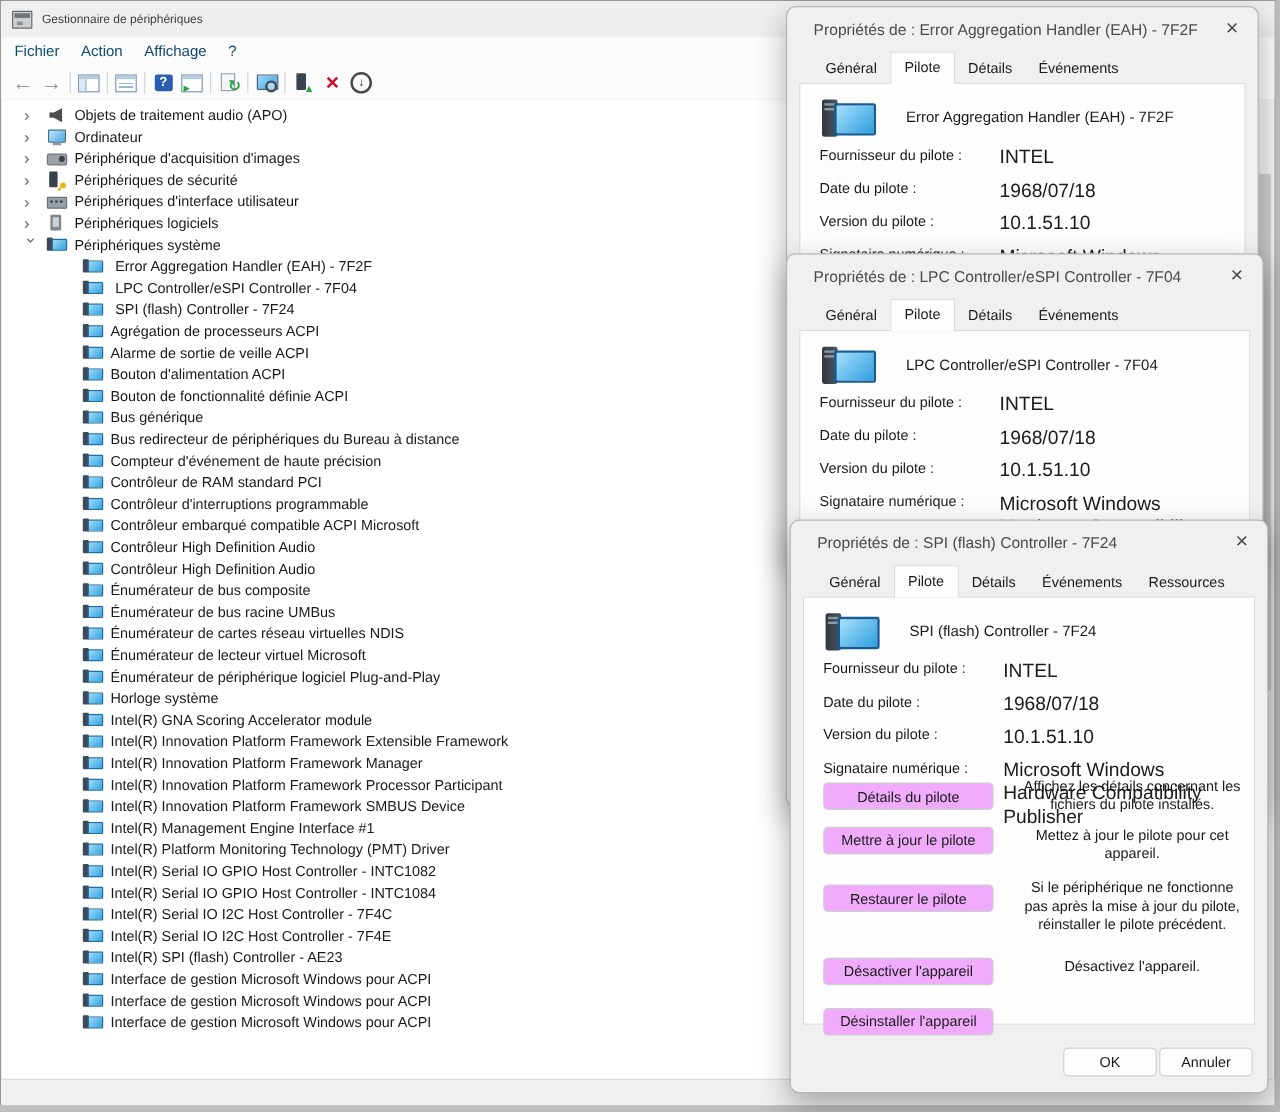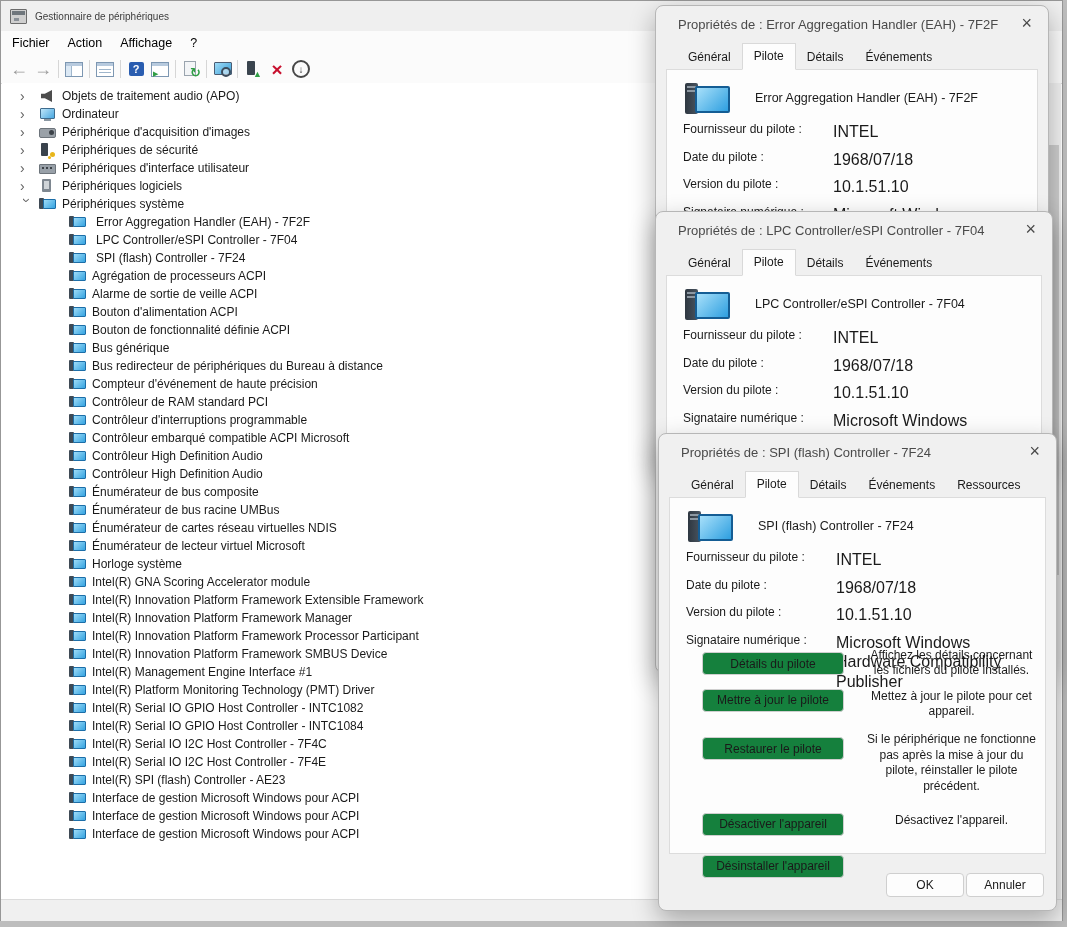--- a/index.html
+++ b/index.html
@@ -10,21 +10,21 @@
     -webkit-font-smoothing:antialiased;
   }
   
   .main-window{position:absolute;left:0;top:0;width:1063px;height:921px;background:#fff;border:1px solid #979797;box-sizing:border-box;}
   .titlebar{position:absolute;left:0;top:0;right:0;height:30px;background:#efefef;border-bottom:1px solid #e2e2e2;display:flex;align-items:center;}
   .titleicon{width:15px;height:13px;margin:0 8px 0 9px;position:relative;background:#cfcfcf;border:1px solid #6b6b6b;border-radius:1px;}
   .titleicon::before{content:"";position:absolute;left:1px;top:1px;right:1px;height:4px;background:#6f767c;}
   .titleicon::after{content:"";position:absolute;left:3px;bottom:2px;width:5px;height:3px;background:#8a9097;}
   .titletext{font-size:10px;color:#3d3d3d;}
   .menubar{position:absolute;left:0;top:30px;right:0;height:24px;background:#fbfbfb;border-bottom:1px solid #ececec;display:flex;align-items:center;padding-left:2px;}
-  .mitem{font-size:12.5px;color:#000000;padding:0 9px;}
+  .mitem{font-size:12.5px;color:#0c4a6e;padding:0 9px;}
   .toolbar{position:absolute;left:0;top:54px;right:0;height:28px;background:#fbfbfb;border-bottom:1px solid #d9d9d9;display:flex;align-items:center;padding-left:6px;}
   .tbi{width:24px;height:22px;display:flex;align-items:center;justify-content:center;flex:0 0 auto;}
   .tsep{width:1px;height:18px;background:#d6d6d6;margin:0 3px;flex:0 0 auto;}
   .arrowglyph{font-size:18px;font-weight:bold;color:#9a9a9a;line-height:1;}
   .tbi-win{width:16px;height:13px;border:1px solid #7d97b2;background:#fff;position:relative;}
   .tbi-win::before{content:"";position:absolute;left:0;top:0;right:0;height:3px;background:#b7cade;}
   .win-tree::after{content:"";position:absolute;left:0;top:3px;bottom:0;width:5px;background:#dce9f5;border-right:1px solid #9fb6cc;}
   .win-props::after{content:"";position:absolute;left:2px;top:5px;right:2px;height:6px;background:repeating-linear-gradient(#fff 0 1px,#9fb6cc 1px 2px,#fff 2px 3px);}
   .win-export::after{content:"▶";position:absolute;left:1px;bottom:-2px;font-size:7px;color:#2f9e44;}
   .tbi-help{width:15px;height:14px;background:#2a5db0;color:#fff;font-weight:bold;font-size:11px;display:flex;align-items:center;justify-content:center;border-radius:2px;}
@@ -81,21 +81,21 @@
   .devbig .t{position:absolute;left:2px;top:1px;width:13px;height:31px;background:linear-gradient(90deg,#2e3741,#4a5560);border-radius:2px;}
   .devbig .t::before{content:"";position:absolute;left:2px;top:3px;right:2px;height:2px;background:#8d98a2;box-shadow:0 4px 0 #8d98a2;}
   .devbig .m{position:absolute;left:12px;top:4px;width:31px;height:23px;background:linear-gradient(135deg,#a8e0fa,#2e9fe0);border:2px solid #145d94;border-radius:2px;}
   .dname{font-size:12.5px;color:#1a1a1a;margin:9px 0 0 26px;white-space:nowrap;}
   .fields{position:absolute;top:44px;left:16px;right:8px;}
   .frow{display:flex;margin-top:8px;}
   .flabel{width:150px;flex:0 0 150px;font-size:12px;color:#1a1a1a;}
   .fvalue{font-size:16px;color:#1a1a1a;width:220px;line-height:1.22;}
   .btnrows{position:absolute;top:150px;left:16px;right:8px;}
   .btnrow{display:flex;align-items:flex-start;}
-  .dbtn{font-family:inherit;font-size:12px;color:#1a1a1a;width:142px;flex:0 0 142px;height:23px;background:#15803d;border:1px solid #cfcfcf;border-radius:4px;padding:0;margin-left:16px;}
+  .dbtn{font-family:inherit;font-size:12px;color:#1a1a1a;width:142px;flex:0 0 142px;height:23px;background:#f0abfc;border:1px solid #cfcfcf;border-radius:4px;padding:0;}
   .bdesc{margin-left:22px;font-size:12px;color:#1a1a1a;line-height:1.28;width:238px;text-align:center;}
   .btnrow:nth-child(1){margin-top:4px;}  .btnrow:nth-child(1) .bdesc{margin-top:-4px;}
   .btnrow:nth-child(2){margin-top:10px;}
   .btnrow:nth-child(3){margin-top:18px;} .btnrow:nth-child(3) .bdesc{margin-top:-5px;}
   .btnrow:nth-child(4){margin-top:19px;}
   .btnrow:nth-child(5){margin-top:19px;}
   .dfoot{position:absolute;left:0;right:0;bottom:0;height:50px;}
   .fbtn{position:absolute;top:13px;width:78px;height:24px;font-family:inherit;font-size:12px;color:#1a1a1a;background:#fdfdfd;border:1px solid #cfcfcf;border-radius:4px;padding:0;}
   .fbtn.ok{right:92px;}
   .fbtn.cancel{right:12px;}
@@ -265,20 +265,24 @@
       <div class="trow lvl1">
         <span class="ic ic-sysdev"></span>
         <span class="tlabel">Énumérateur de cartes réseau virtuelles NDIS</span>
       </div>
       <div class="trow lvl1">
         <span class="ic ic-sysdev"></span>
         <span class="tlabel">Énumérateur de lecteur virtuel Microsoft</span>
       </div>
       <div class="trow lvl1">
         <span class="ic ic-sysdev"></span>
+        <span class="tlabel">Énumérateur de périphérique logiciel Plug-and-Play</span>
+      </div>
+      <div class="trow lvl1">
+        <span class="ic ic-sysdev"></span>
         <span class="tlabel">Horloge système</span>
       </div>
       <div class="trow lvl1">
         <span class="ic ic-sysdev"></span>
         <span class="tlabel">Intel(R) GNA Scoring Accelerator module</span>
       </div>
       <div class="trow lvl1">
         <span class="ic ic-sysdev"></span>
         <span class="tlabel">Intel(R) Innovation Platform Framework Extensible Framework</span>
       </div>

